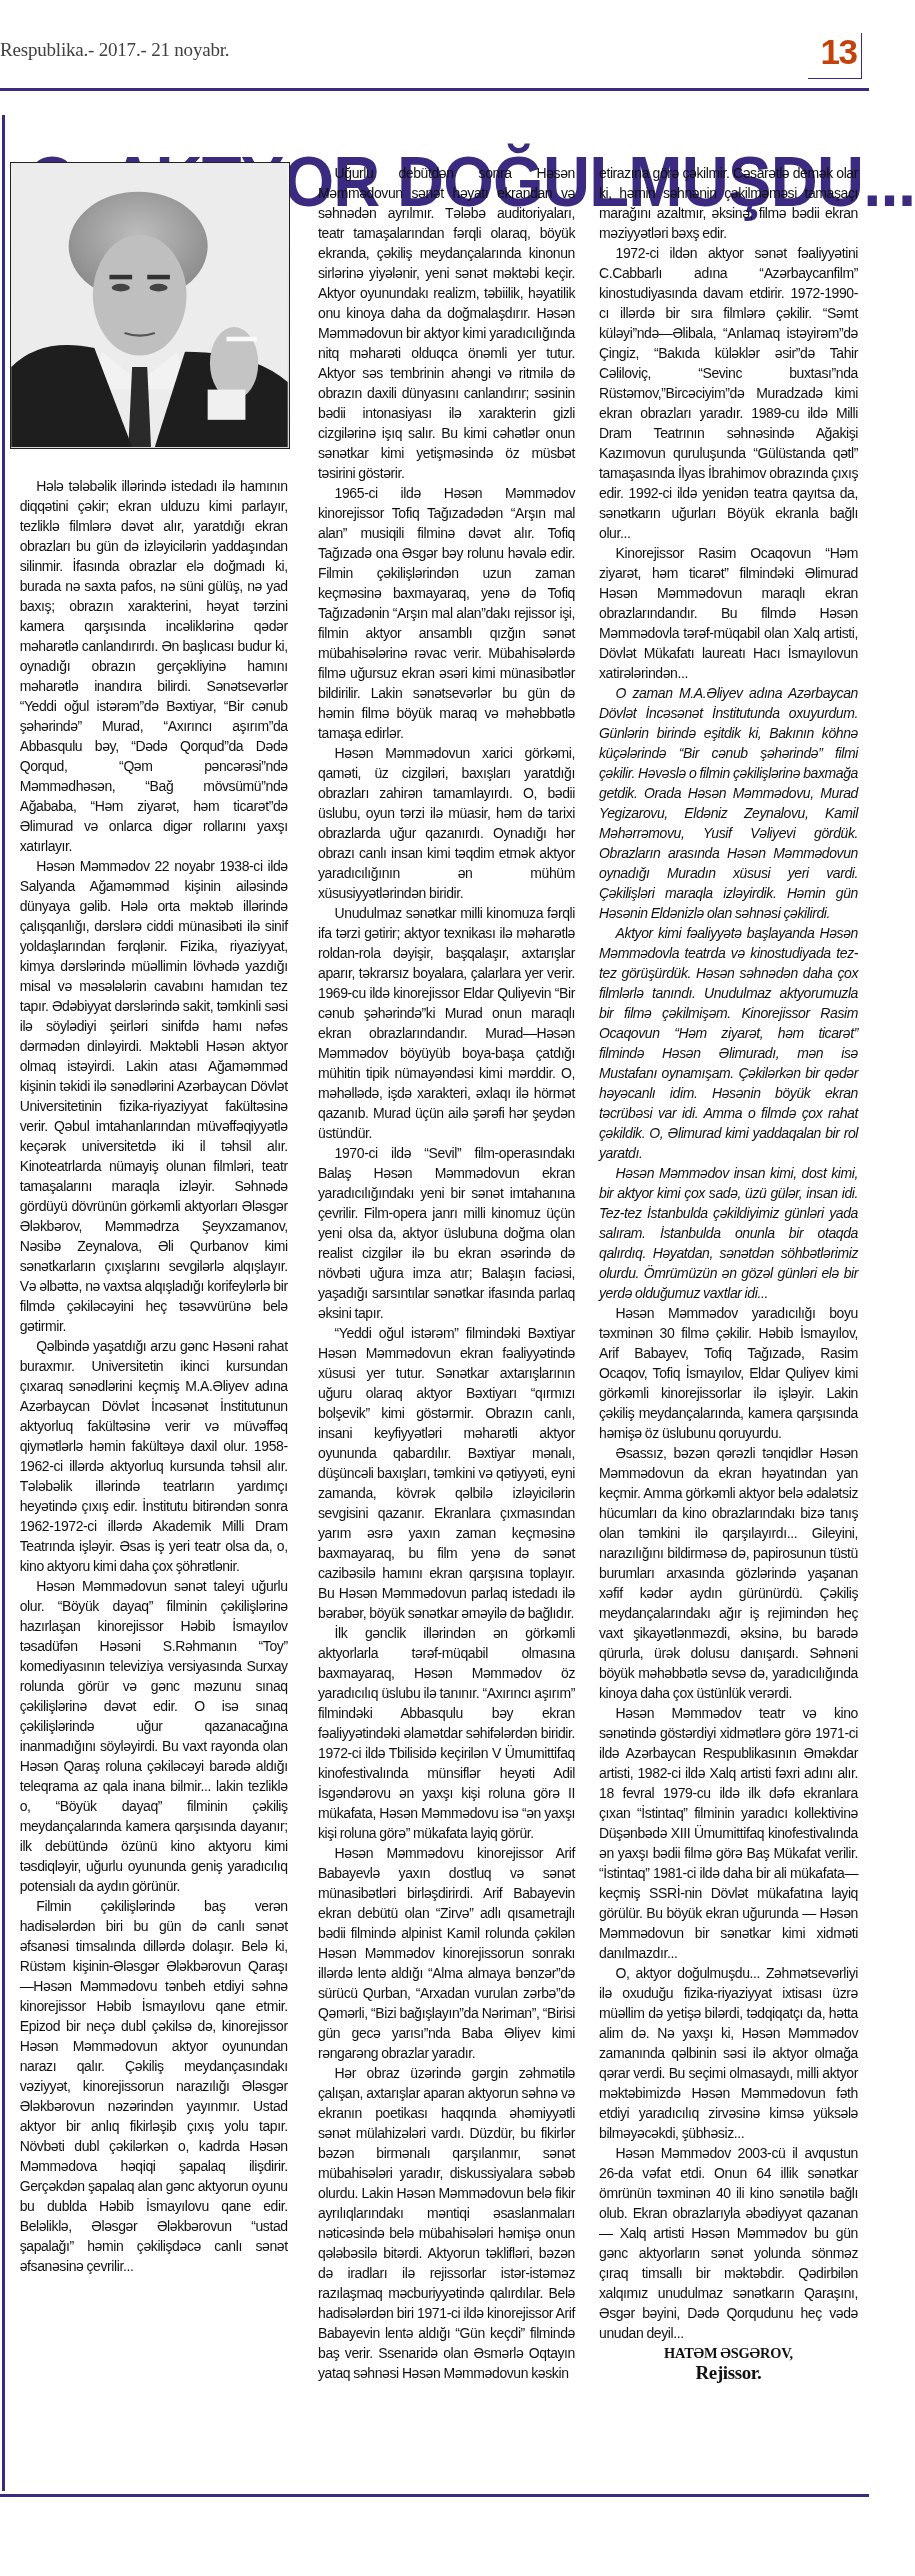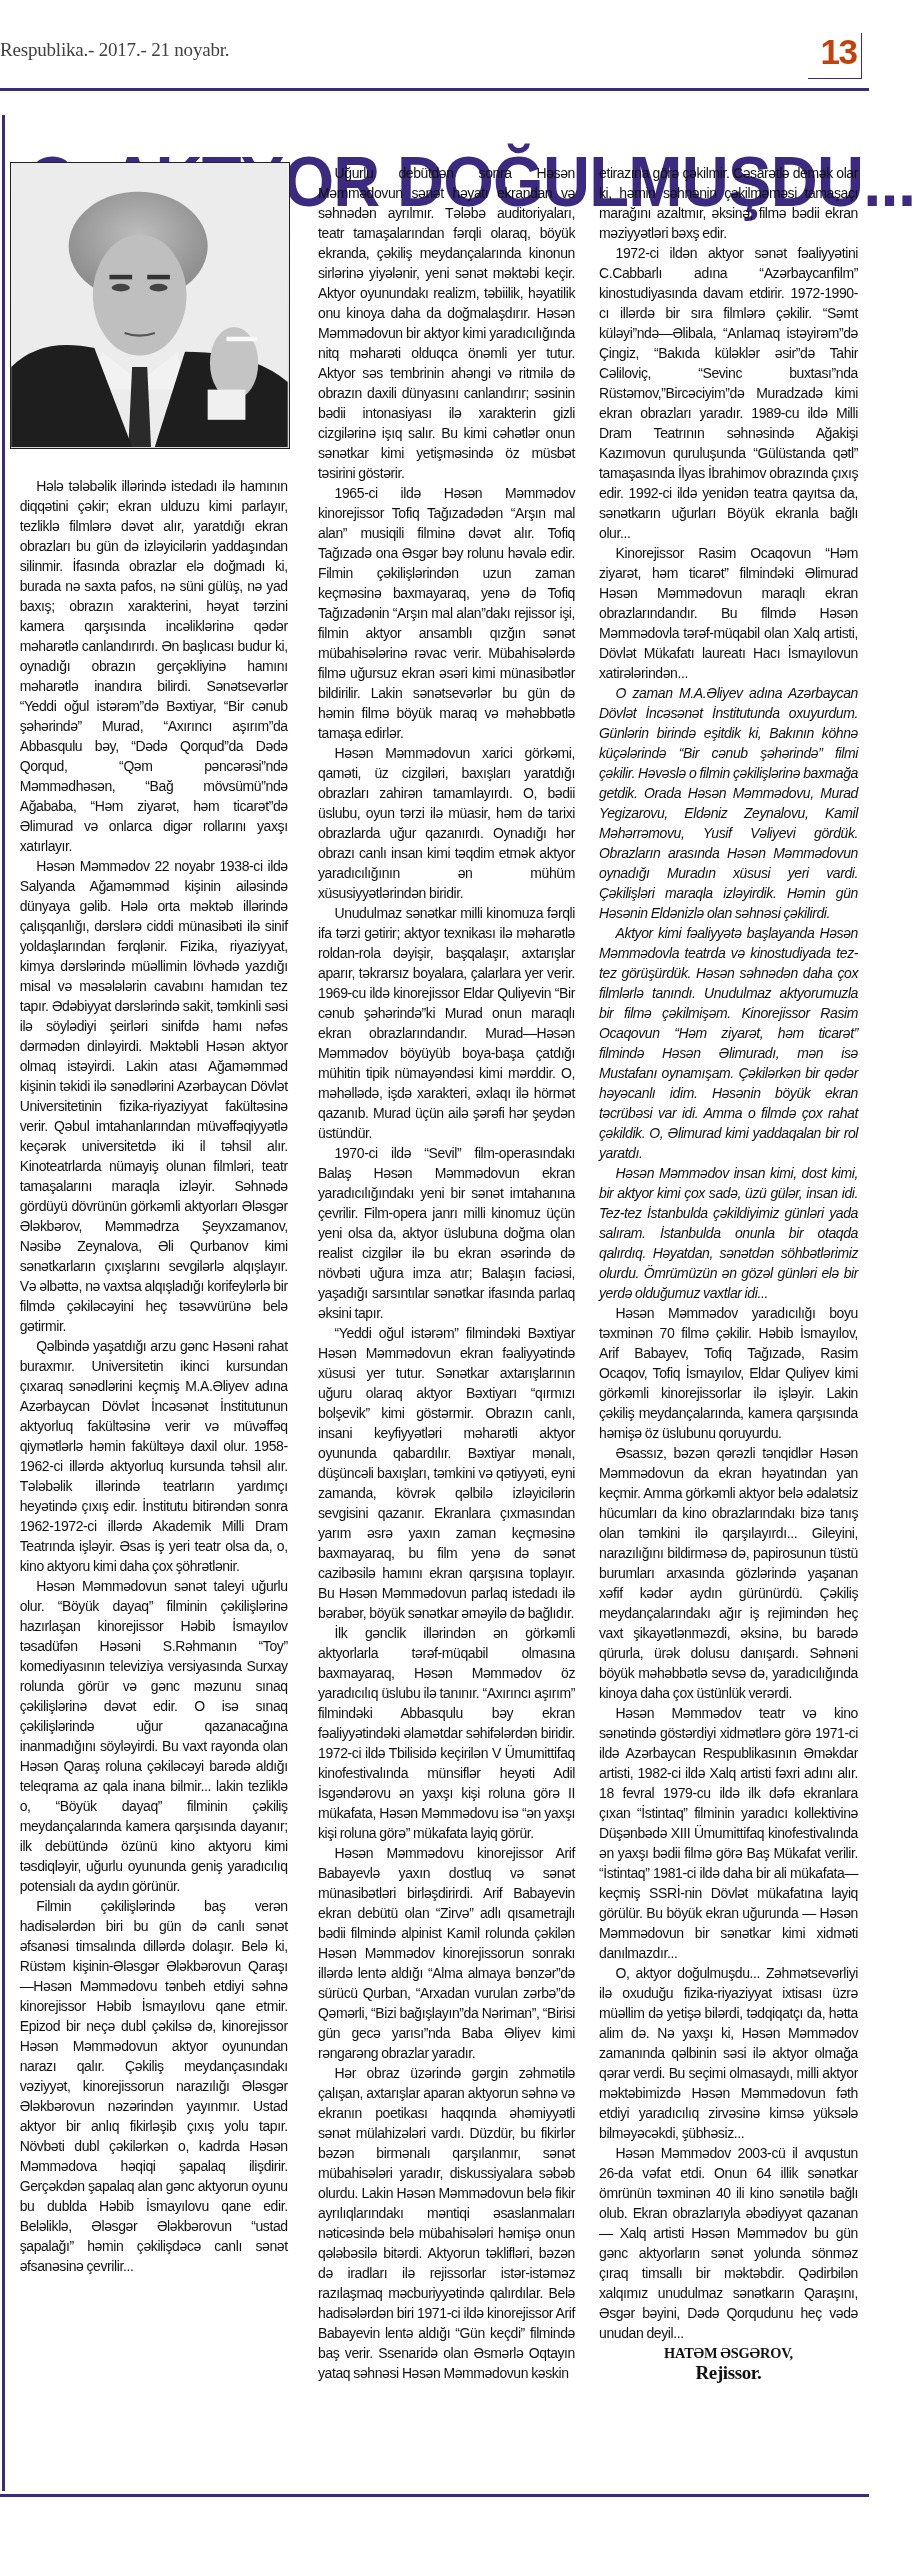--- a/index.html
+++ b/index.html
@@ -85,21 +85,21 @@
   <p>Hər obraz üzərində gərgin zəhmətilə çalışan, axtarışlar aparan aktyorun səhnə və ekranın poetikası haqqında əhəmiyyətli sənət mülahizələri vardı. Düzdür, bu fikirlər bəzən birmənalı qarşılanmır, sənət mübahisələri yaradır, diskussiyalara səbəb olurdu. Lakin Həsən Məmmədovun belə fikir ayrılıqlarındakı məntiqi əsaslanmaları nəticəsində belə mübahisələri həmişə onun qələbəsilə bitərdi. Aktyorun təklifləri, bəzən də iradları ilə rejissorlar istər-istəməz razılaşmaq məcburiyyətində qalırdılar. Belə hadisələrdən biri 1971-ci ildə kinorejissor Arif Babayevin lentə aldığı “Gün keçdi” filmində baş verir. Ssenaridə olan Əsmərlə Oqtayın yataq səhnəsi Həsən Məmmədovun kəskin</p>
 </div>
 
 <div class="col col3">
   <p style="text-indent:0">etirazına görə çəkilmir. Cəsarətlə demək olar ki, həmin səhnənin çəkilməməsi tamaşaçı marağını azaltmır, əksinə, filmə bədii ekran məziyyətləri bəxş edir.</p>
   <p>1972-ci ildən aktyor sənət fəaliyyətini C.Cabbarlı adına “Azərbaycanfilm” kinostudiyasında davam etdirir. 1972-1990-cı illərdə bir sıra filmlərə çəkilir. “Səmt küləyi”ndə—Əlibala, “Anlamaq istəyirəm”də Çingiz, “Bakıda küləklər əsir”də Tahir Cəliloviç, “Sevinc buxtası”nda Rüstəmov,”Bircəciyim”də Muradzadə kimi ekran obrazları yaradır. 1989-cu ildə Milli Dram Teatrının səhnəsində Ağakişi Kazımovun quruluşunda “Gülüstanda qətl” tamaşasında İlyas İbrahimov obrazında çıxış edir. 1992-ci ildə yenidən teatra qayıtsa da, sənətkarın uğurları Böyük ekranla bağlı olur...</p>
   <p>Kinorejissor Rasim Ocaqovun “Həm ziyarət, həm ticarət” filmindəki Əlimurad Həsən Məmmədovun maraqlı ekran obrazlarındandır. Bu filmdə Həsən Məmmədovla tərəf-müqabil olan Xalq artisti, Dövlət Mükafatı laureatı Hacı İsmayılovun xatirələrindən...</p>
   <p class="it">O zaman M.A.Əliyev adına Azərbaycan Dövlət İncəsənət İnstitutunda oxuyurdum. Günlərin birində eşitdik ki, Bakının köhnə küçələrində “Bir cənub şəhərində” filmi çəkilir. Həvəslə o filmin çəkilişlərinə baxmağa getdik. Orada Həsən Məmmədovu, Murad Yegizarovu, Eldəniz Zeynalovu, Kamil Məhərrəmovu, Yusif Vəliyevi gördük. Obrazların arasında Həsən Məmmədovun oynadığı Muradın xüsusi yeri vardi. Çəkilişləri maraqla izləyirdik. Həmin gün Həsənin Eldənizlə olan səhnəsi çəkilirdi.</p>
   <p class="it">Aktyor kimi fəaliyyətə başlayanda Həsən Məmmədovla teatrda və kinostudiyada tez-tez görüşürdük. Həsən səhnədən daha çox filmlərlə tanındı. Unudulmaz aktyorumuzla bir filmə çəkilmişəm. Kinorejissor Rasim Ocaqovun “Həm ziyarət, həm ticarət” filmində Həsən Əlimuradı, mən isə Mustafanı oynamışam. Çəkilərkən bir qədər həyəcanlı idim. Həsənin böyük ekran təcrübəsi var idi. Amma o filmdə çox rahat çəkildik. O, Əlimurad kimi yaddaqalan bir rol yaratdı.</p>
   <p class="it">Həsən Məmmədov insan kimi, dost kimi, bir aktyor kimi çox sadə, üzü gülər, insan idi. Tez-tez İstanbulda çəkildiyimiz günləri yada salıram. İstanbulda onunla bir otaqda qalırdıq. Həyatdan, sənətdən söhbətlərimiz olurdu. Ömrümüzün ən gözəl günləri elə bir yerdə olduğumuz vaxtlar idi...</p>
-  <p>Həsən Məmmədov yaradıcılığı boyu təxminən 70 filmə çəkilir. Həbib İsmayılov, Arif Babayev, Tofiq Tağızadə, Rasim Ocaqov, Tofiq İsmayılov, Eldar Quliyev kimi görkəmli kinorejissorlar ilə işləyir. Lakin çəkiliş meydançalarında, kamera qarşısında həmişə öz üslubunu qoruyurdu.</p>
+  <p>Həsən Məmmədov yaradıcılığı boyu təxminən 30 filmə çəkilir. Həbib İsmayılov, Arif Babayev, Tofiq Tağızadə, Rasim Ocaqov, Tofiq İsmayılov, Eldar Quliyev kimi görkəmli kinorejissorlar ilə işləyir. Lakin çəkiliş meydançalarında, kamera qarşısında həmişə öz üslubunu qoruyurdu.</p>
   <p>Əsassız, bəzən qərəzli tənqidlər Həsən Məmmədovun da ekran həyatından yan keçmir. Amma görkəmli aktyor belə ədalətsiz hücumları da kino obrazlarındakı bizə tanış olan təmkini ilə qarşılayırdı... Gileyini, narazılığını bildirməsə də, papirosunun tüstü burumları arxasında gözlərində yaşanan xəfif kədər aydın gürünürdü. Çəkiliş meydançalarındakı ağır iş rejimindən heç vaxt şikayətlənməzdi, əksinə, bu barədə qürurla, ürək dolusu danışardı. Səhnəni böyük məhəbbətlə sevsə də, yaradıcılığında kinoya daha çox üstünlük verərdi.</p>
   <p>Həsən Məmmədov teatr və kino sənətində göstərdiyi xidmətlərə görə 1971-ci ildə Azərbaycan Respublikasının Əməkdar artisti, 1982-ci ildə Xalq artisti fəxri adını alır. 18 fevral 1979-cu ildə ilk dəfə ekranlara çıxan “İstintaq” filminin yaradıcı kollektivinə Düşənbədə XIII Ümumittifaq kinofestivalında ən yaxşı bədii filmə görə Baş Mükafat verilir. “İstintaq” 1981-ci ildə daha bir ali mükafata—keçmiş SSRİ-nin Dövlət mükafatına layiq görülür. Bu böyük ekran uğurunda — Həsən Məmmədovun bir sənətkar kimi xidməti danılmazdır...</p>
   <p>O, aktyor doğulmuşdu... Zəhmətsevərliyi ilə oxuduğu fizika-riyaziyyat ixtisası üzrə müəllim də yetişə bilərdi, tədqiqatçı da, hətta alim də. Nə yaxşı ki, Həsən Məmmədov zamanında qəlbinin səsi ilə aktyor olmağa qərar verdi. Bu seçimi olmasaydı, milli aktyor məktəbimizdə Həsən Məmmədovun fəth etdiyi yaradıcılıq zirvəsinə kimsə yüksələ bilməyəcəkdi, şübhəsiz...</p>
   <p>Həsən Məmmədov 2003-cü il avqustun 26-da vəfat etdi. Onun 64 illik sənətkar ömrünün təxminən 40 ili kino sənətilə bağlı olub. Ekran obrazlarıyla əbədiyyət qazanan — Xalq artisti Həsən Məmmədov bu gün gənc aktyorların sənət yolunda sönməz çıraq timsallı bir məktəbdir. Qədirbilən xalqımız unudulmaz sənətkarın Qaraşını, Əsgər bəyini, Dədə Qorqudunu heç vədə unudan deyil...</p>
   <div class="sig">
     <div class="name">HATƏM ƏSGƏROV,</div>
     <div class="role">Rejissor.</div>
   </div>
 </div>
 

